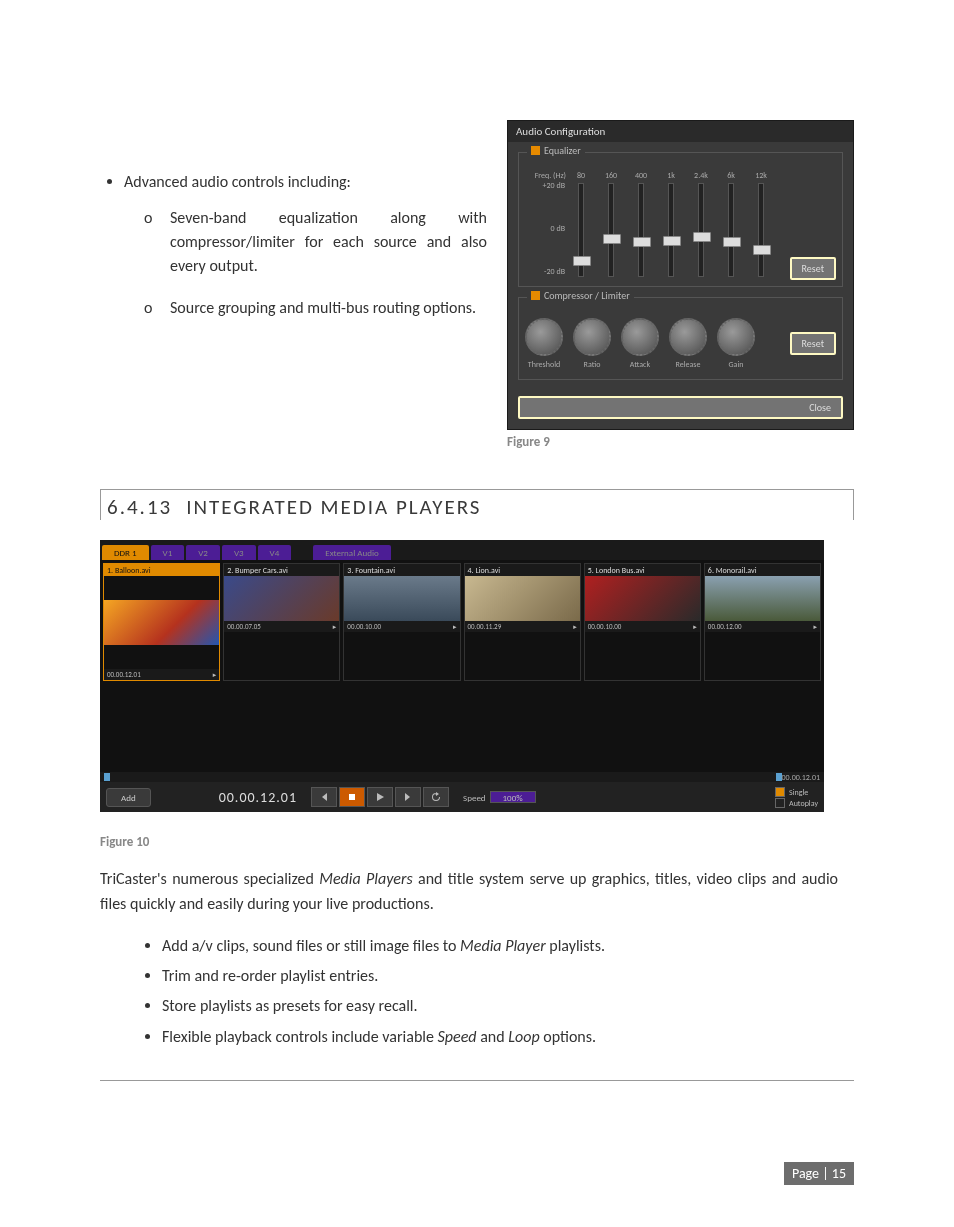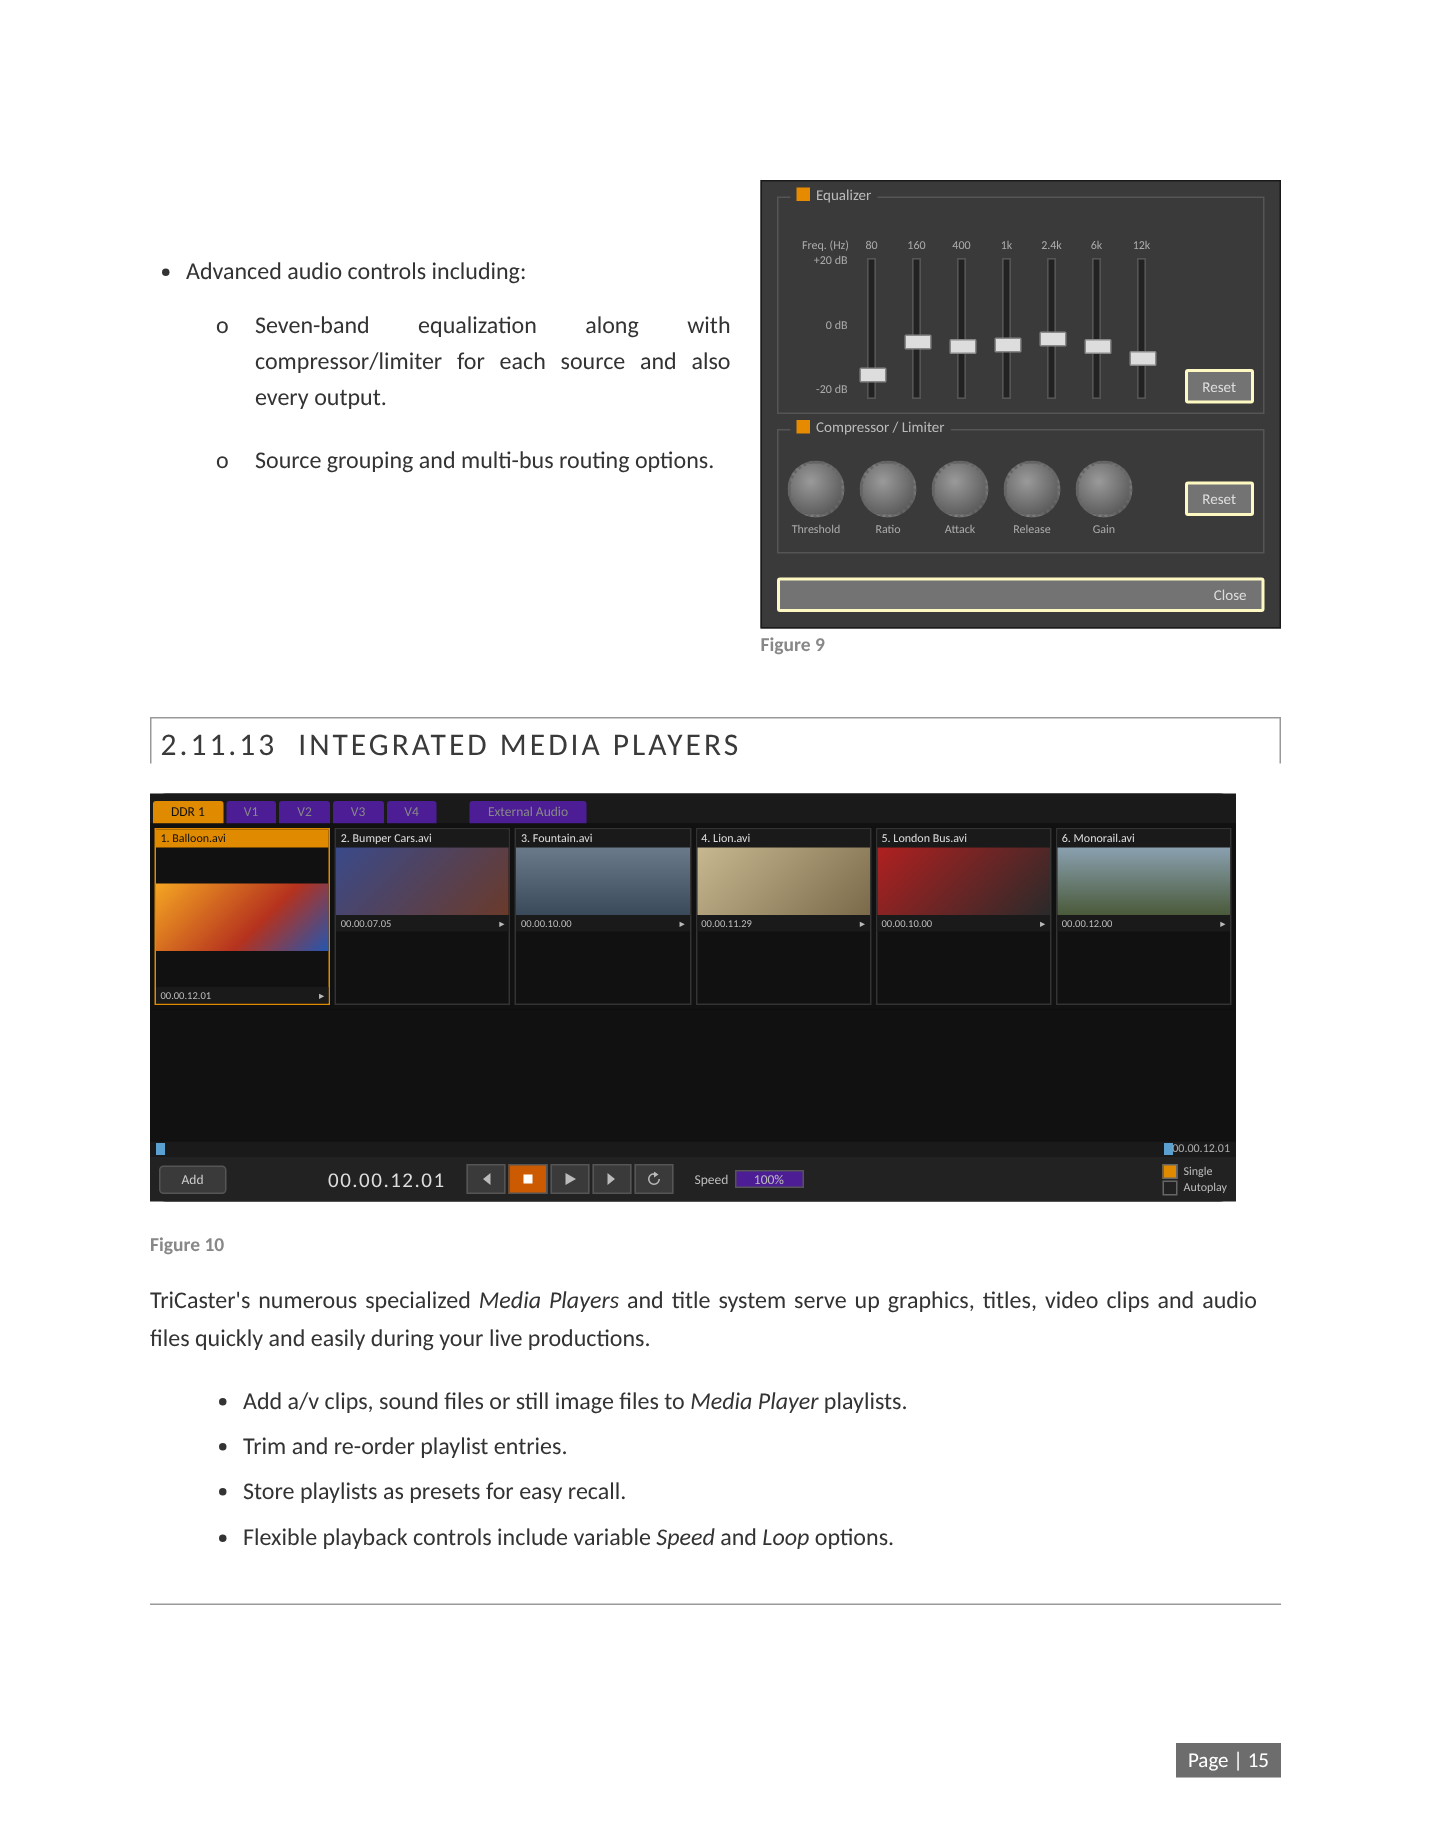--- a/index.html
+++ b/index.html
@@ -77,21 +77,21 @@
   .chk {
     width: 9px; height: 9px;
     background: #e68a00;
     display: inline-block;
   }
   .eq {
     display: flex;
     align-items: stretch;
     height: 110px;
     gap: 2px;
-    margin-top: 21px;
+    margin-top: 11px;
   }
   .eq-labels {
     width: 40px;
     display: flex;
     flex-direction: column;
     justify-content: space-between;
     font-size: 8px;
     color: #aaa;
     text-align: right;
     padding-right: 3px;
@@ -318,20 +318,21 @@
                 <span class="txt">Source grouping and multi-bus routing options.</span>
               </li>
           </ul>
         </li>
       </ul>
     </div>
 
     <div class="fig9box">
 
       <div class="audio-panel">
+        <div class="audio-title">Audio Configuration</div>
 
         <div class="grp">
           <div class="grp-legend">
             <span class="chk"></span>
             <span>Equalizer</span>
           </div>
           <div class="eq">
             <div class="eq-labels">
               <span class="freqlbl">Freq. (Hz)</span>
               <span>+20 dB</span>
@@ -423,21 +424,21 @@
         <div class="close-row">
           <div class="btn">Close</div>
         </div>
       </div>
       <div class="fig-caption">Figure 9</div>
     </div>
   </div>
 
   <div class="sec-box">
     <div class="sec-head">
-      <span class="num">2.11.13</span><span>INTEGRATED MEDIA PLAYERS</span>
+      <span class="num">6.4.13</span><span>INTEGRATED MEDIA PLAYERS</span>
     </div>
   </div>
 
   <div class="ddr-panel">
     <div class="ddr-tabs">
       <div class="ddr-tab active">DDR 1</div>
       <div class="ddr-tab">V1</div>
       <div class="ddr-tab">V2</div>
       <div class="ddr-tab">V3</div>
       <div class="ddr-tab">V4</div>

